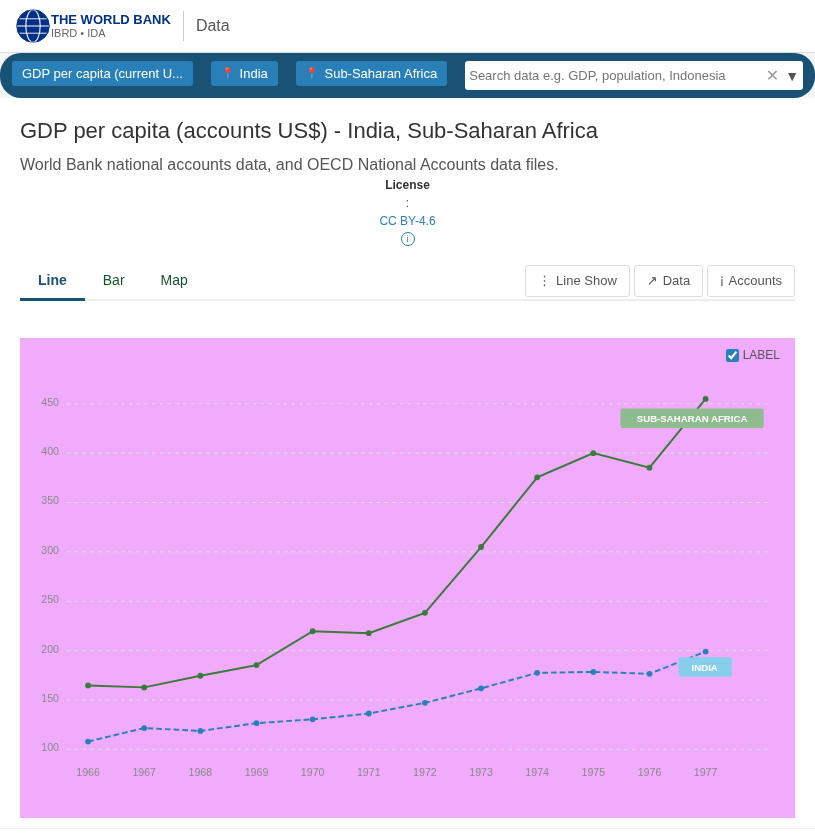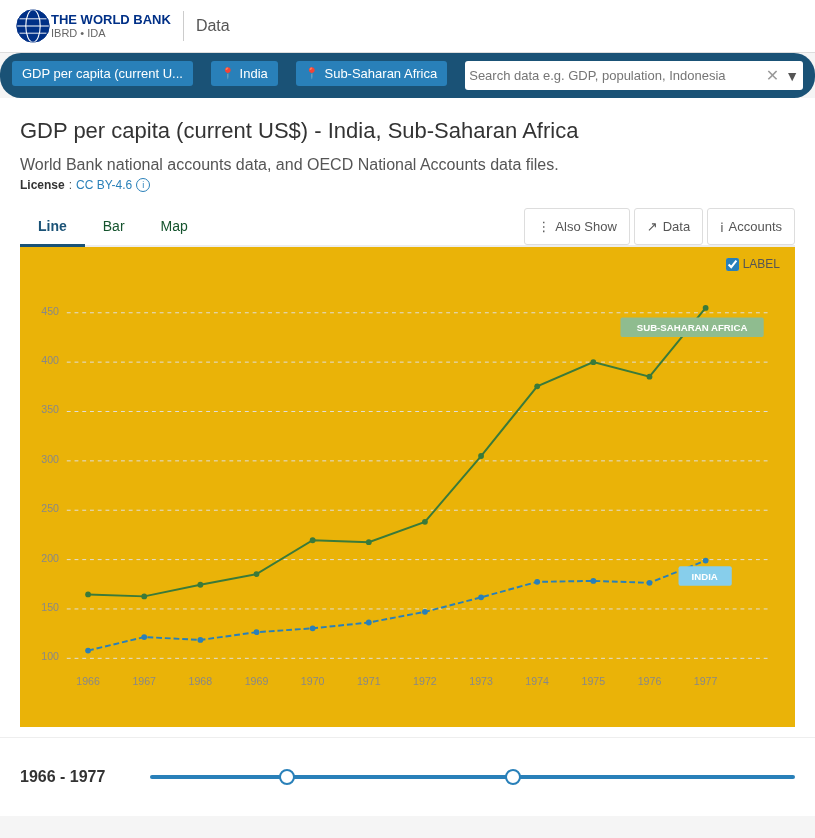--- a/index.html
+++ b/index.html
@@ -121,20 +121,21 @@
       margin-bottom: 4px;
     }
 
     .license-line {
       font-size: 12px;
       color: #555;
       display: flex;
       align-items: center;
       gap: 4px;
       margin-bottom: 16px;
+      flex-direction: column;
     }
     .license-line strong {
       color: #333;
     }
     .license-link {
       color: #2980b9;
       text-decoration: none;
     }
     .info-icon {
       width: 14px;
@@ -145,20 +146,21 @@
       font-size: 9px;
       display: inline-flex;
       align-items: center;
       justify-content: center;
       cursor: pointer;
     }
 
     
     .tabs {
       display: flex;
+      align-items: center;
       border-bottom: 2px solid #eee;
       margin-bottom: 0;
     }
     .tab {
       padding: 10px 18px;
       font-size: 14px;
       color: #14532d;
       cursor: pointer;
       border-bottom: 3px solid transparent;
       margin-bottom: -2px;
@@ -182,23 +184,24 @@
       border: 1px solid #ddd;
       border-radius: 3px;
       cursor: pointer;
       display: flex;
       align-items: center;
       gap: 5px;
     }
 
     
     .chart-container {
-      background: #eab308;
+      background: #f0abfc;
       padding: 10px 10px 10px 10px;
       position: relative;
+      margin-top: 37px;
     }
 
     .label-toggle {
       position: absolute;
       top: 10px;
       right: 15px;
       display: flex;
       align-items: center;
       gap: 5px;
       font-size: 12px;
@@ -303,21 +306,21 @@
     <span>Sub-Saharan Africa</span>
   </div>
   <div class="search-input-area">
     <input type="text" placeholder="Search data e.g. GDP, population, Indonesia" style="">
     <span class="search-clear">✕</span>
     <span class="search-dropdown">▼</span>
   </div>
 </div>
 
 <div class="main">
-  <h1 class="page-title">GDP per capita (current US$) - India, Sub-Saharan Africa</h1>
+  <h1 class="page-title">GDP per capita (accounts US$) - India, Sub-Saharan Africa</h1>
   <p class="data-source">World Bank national accounts data, and OECD National Accounts data files.</p>
   <div class="license-line">
     <strong>License</strong>
     <span>:</span>
     <a class="license-link" href="#">CC BY-4.6</a>
     <span class="info-icon">i</span>
   </div>
 
   <div class="tabs">
     <div class="tab active">
@@ -325,21 +328,21 @@
     </div>
     <div class="tab">
       <span>Bar</span>
     </div>
     <div class="tab">
       <span>Map</span>
     </div>
     <div class="tab-actions">
       <button class="action-btn">
         <span>⋮</span>
-        <span>Also Show</span>
+        <span>Line Show</span>
       </button>
       <button class="action-btn">
         <span>↗</span>
         <span>Data</span>
       </button>
       <button class="action-btn">
         <span>ℹ</span>
         <span>Accounts</span>
       </button>
     </div>

